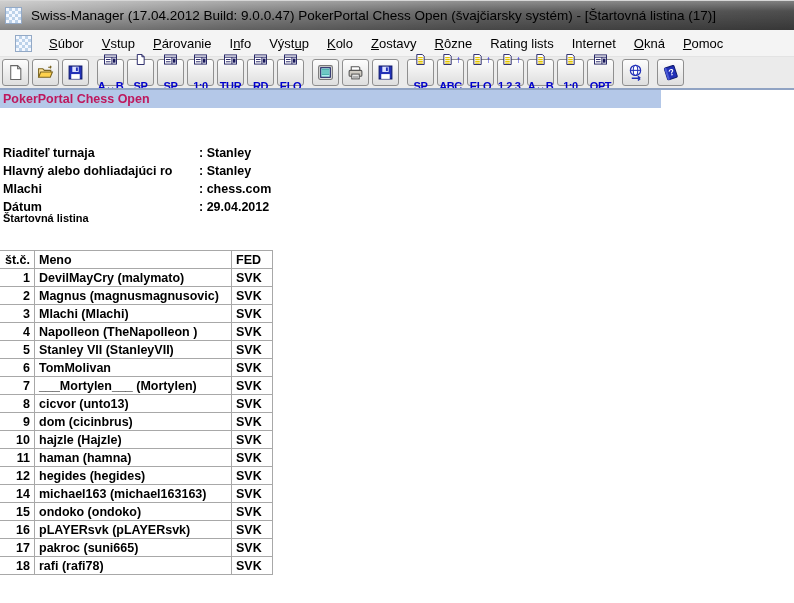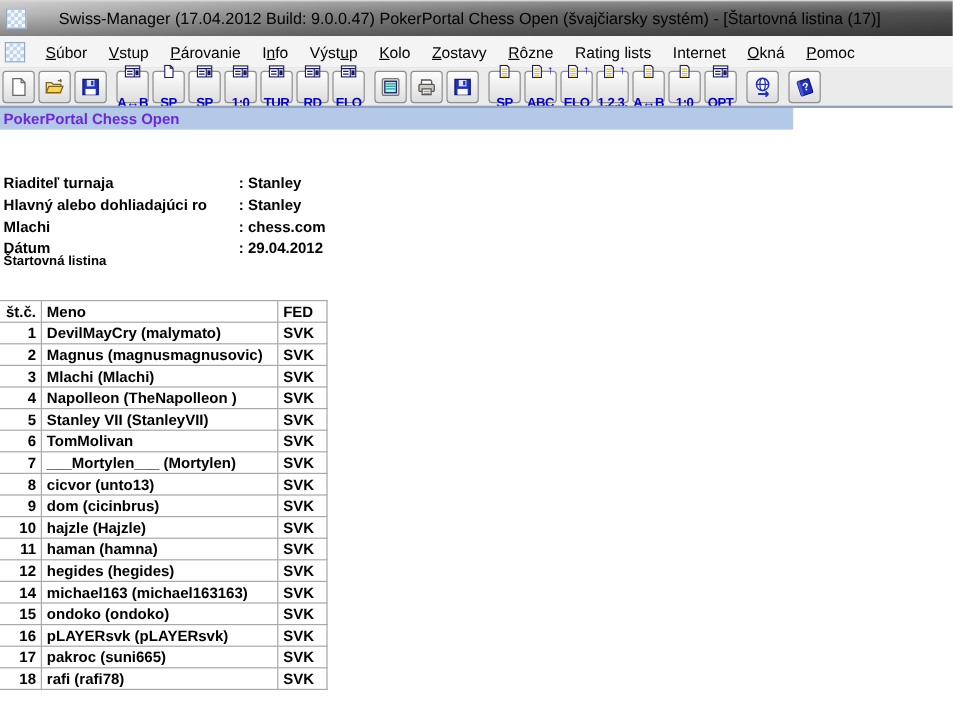--- a/index.html
+++ b/index.html
@@ -7,35 +7,35 @@
     width:794px;height:603px;position:relative;overflow:hidden;background:#fff;
     font-family:"Liberation Sans",sans-serif;cursor:default;
   }
   
   .titlebar{
     position:absolute;top:0;left:0;right:0;height:30px;box-sizing:border-box;
     background:
       linear-gradient(to bottom, rgba(255,255,255,.28), rgba(255,255,255,0) 35%, rgba(0,0,0,.30)),
       linear-gradient(to right,#bdbdbd,#8a8a8a 30%,#666666 60%,#4e4e4e);
     border-top:1px solid #d6d6d6;
-    display:flex;align-items:center;gap:27px;padding-left:5px;
+    display:flex;align-items:center;gap:9px;padding-left:5px;
   }
   .title-text{font-size:13.5px;color:#000;white-space:nowrap;}
   .checker{
     width:17px;height:17px;flex:0 0 auto;border:1px solid #93a9c6;box-sizing:border-box;
     background-color:#f4f8ff;
     background-image:
       linear-gradient(45deg,#bcd2ea 25%,transparent 25%,transparent 75%,#bcd2ea 75%),
       linear-gradient(45deg,#bcd2ea 25%,#f4f8ff 25%,#f4f8ff 75%,#bcd2ea 75%);
     background-size:6px 6px;background-position:0 0,3px 3px;
   }
   
   .menubar{
     position:absolute;top:30px;left:0;right:0;height:27px;background:#f4f4f4;
-    border-bottom:1px solid #e3e3e3;display:flex;align-items:center;padding-left:4px;
+    border-bottom:1px solid #e3e3e3;display:flex;align-items:center;padding-left:15px;
     font-size:13px;box-sizing:border-box;
   }
   .menu-items{display:flex;margin-left:8px;}
   .menu-item{padding:0 9px;white-space:nowrap;}
   .menu-item .u{text-decoration:underline;}
   
   .toolbar{
     position:absolute;top:57px;left:0;right:0;height:31px;background:#ebebeb;
     display:flex;align-items:center;padding-left:2px;box-sizing:border-box;
   }
@@ -52,21 +52,21 @@
   .tb-label{
     font-size:11px;font-weight:bold;color:#0000cc;line-height:9px;
     letter-spacing:-0.4px;white-space:nowrap;margin-top:17px;
   }
   .up-arrow{color:#0000cc;font-weight:bold;font-size:10px;line-height:10px;margin-left:1px;}
   
   .sepline{position:absolute;top:88px;left:0;right:0;height:2px;background:#90a3c3;}
   .band{
     position:absolute;top:90px;left:0;width:661px;height:18px;background:#b4c8e8;
     display:flex;align-items:center;padding-left:3px;box-sizing:border-box;
-    font-weight:bold;font-size:12.5px;color:#6d28d9;
+    font-weight:bold;font-size:12.5px;color:#be185d;
   }
   .info{position:absolute;top:120px;left:3px;width:430px;margin-top:24px;}
   .info-row{height:18px;position:relative;font-weight:bold;font-size:12.5px;line-height:18px;}
   .info-label{position:absolute;left:0;white-space:nowrap;}
   .info-value{position:absolute;left:196px;white-space:nowrap;}
   .section-heading{position:absolute;top:212px;left:3px;font-weight:bold;font-size:11px;}
   
   .players{position:absolute;top:250px;left:0;}
   .players table{border-collapse:collapse;}
   .players th,.players td{

